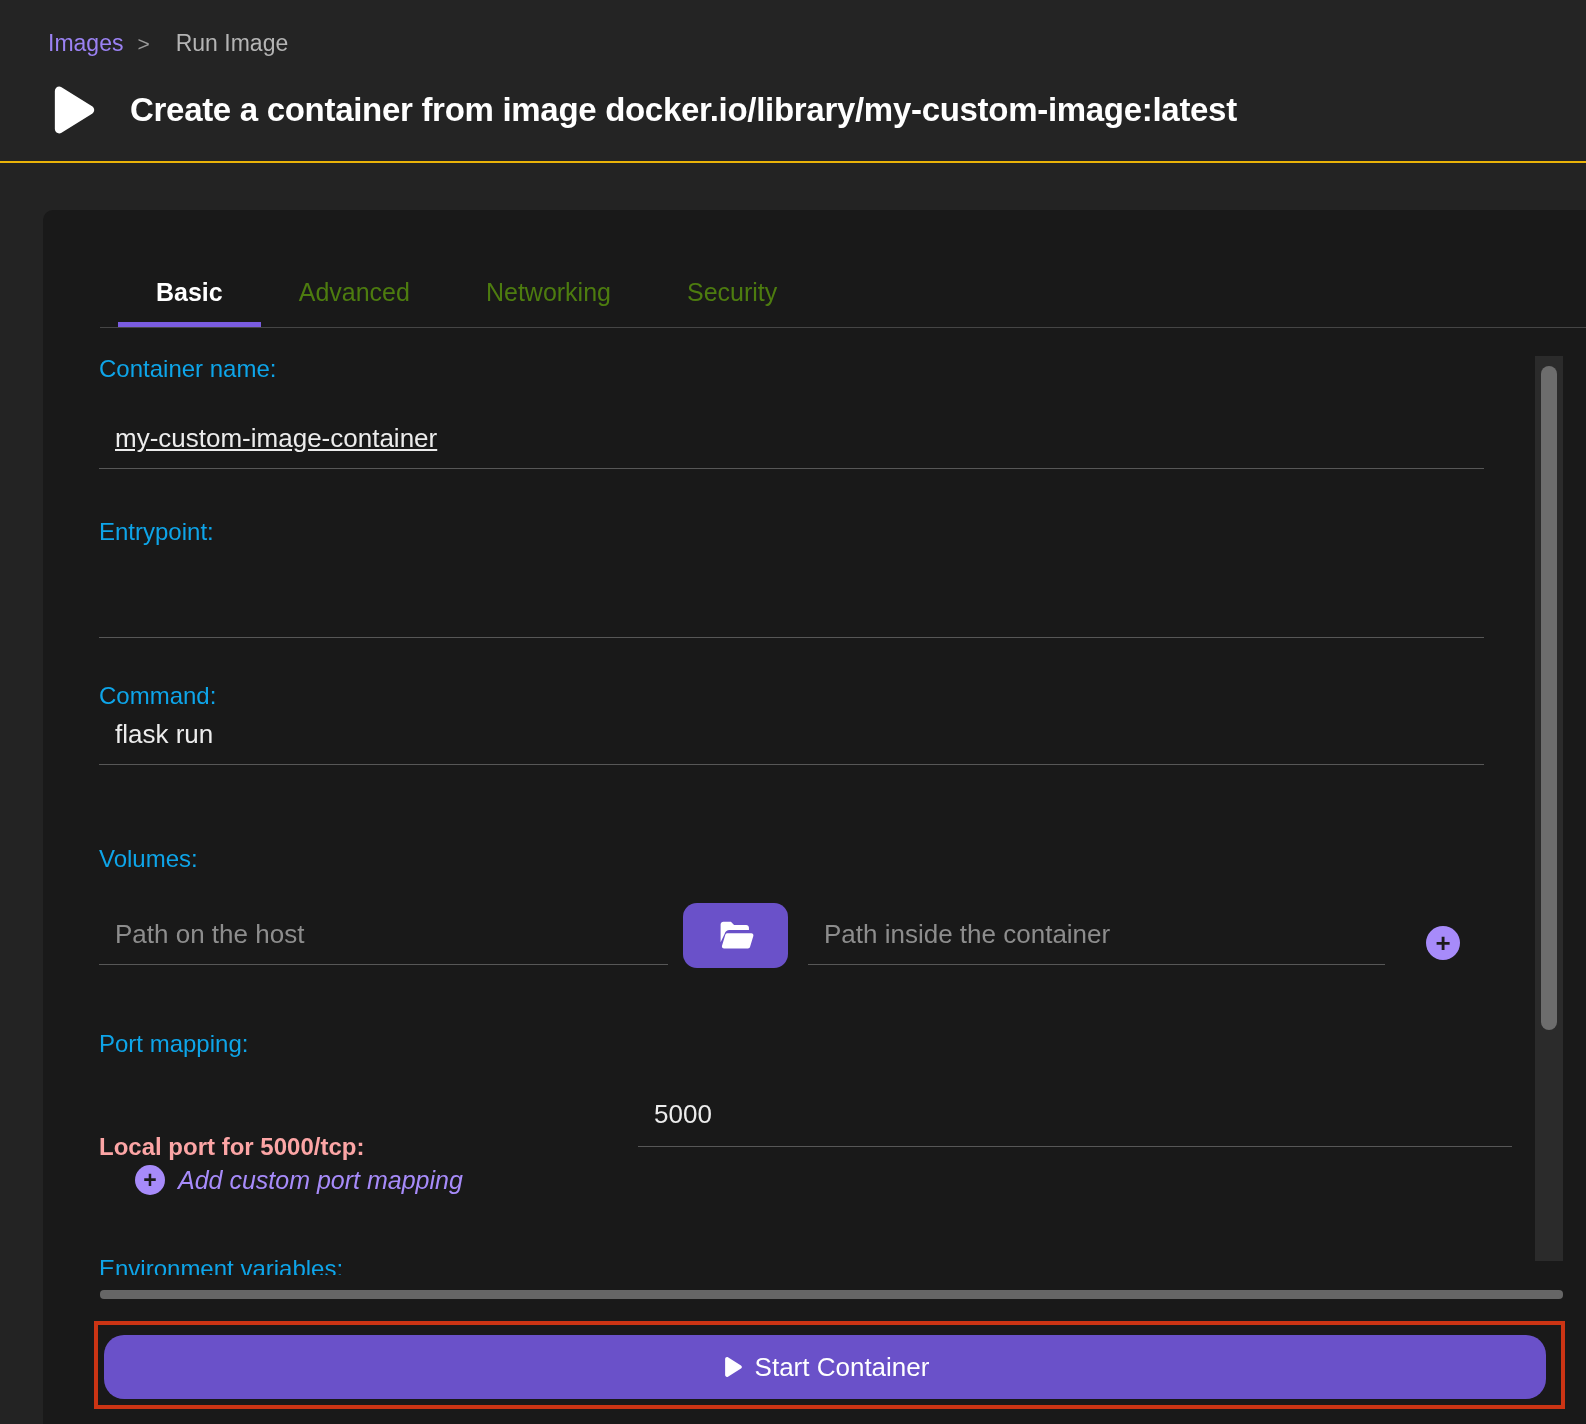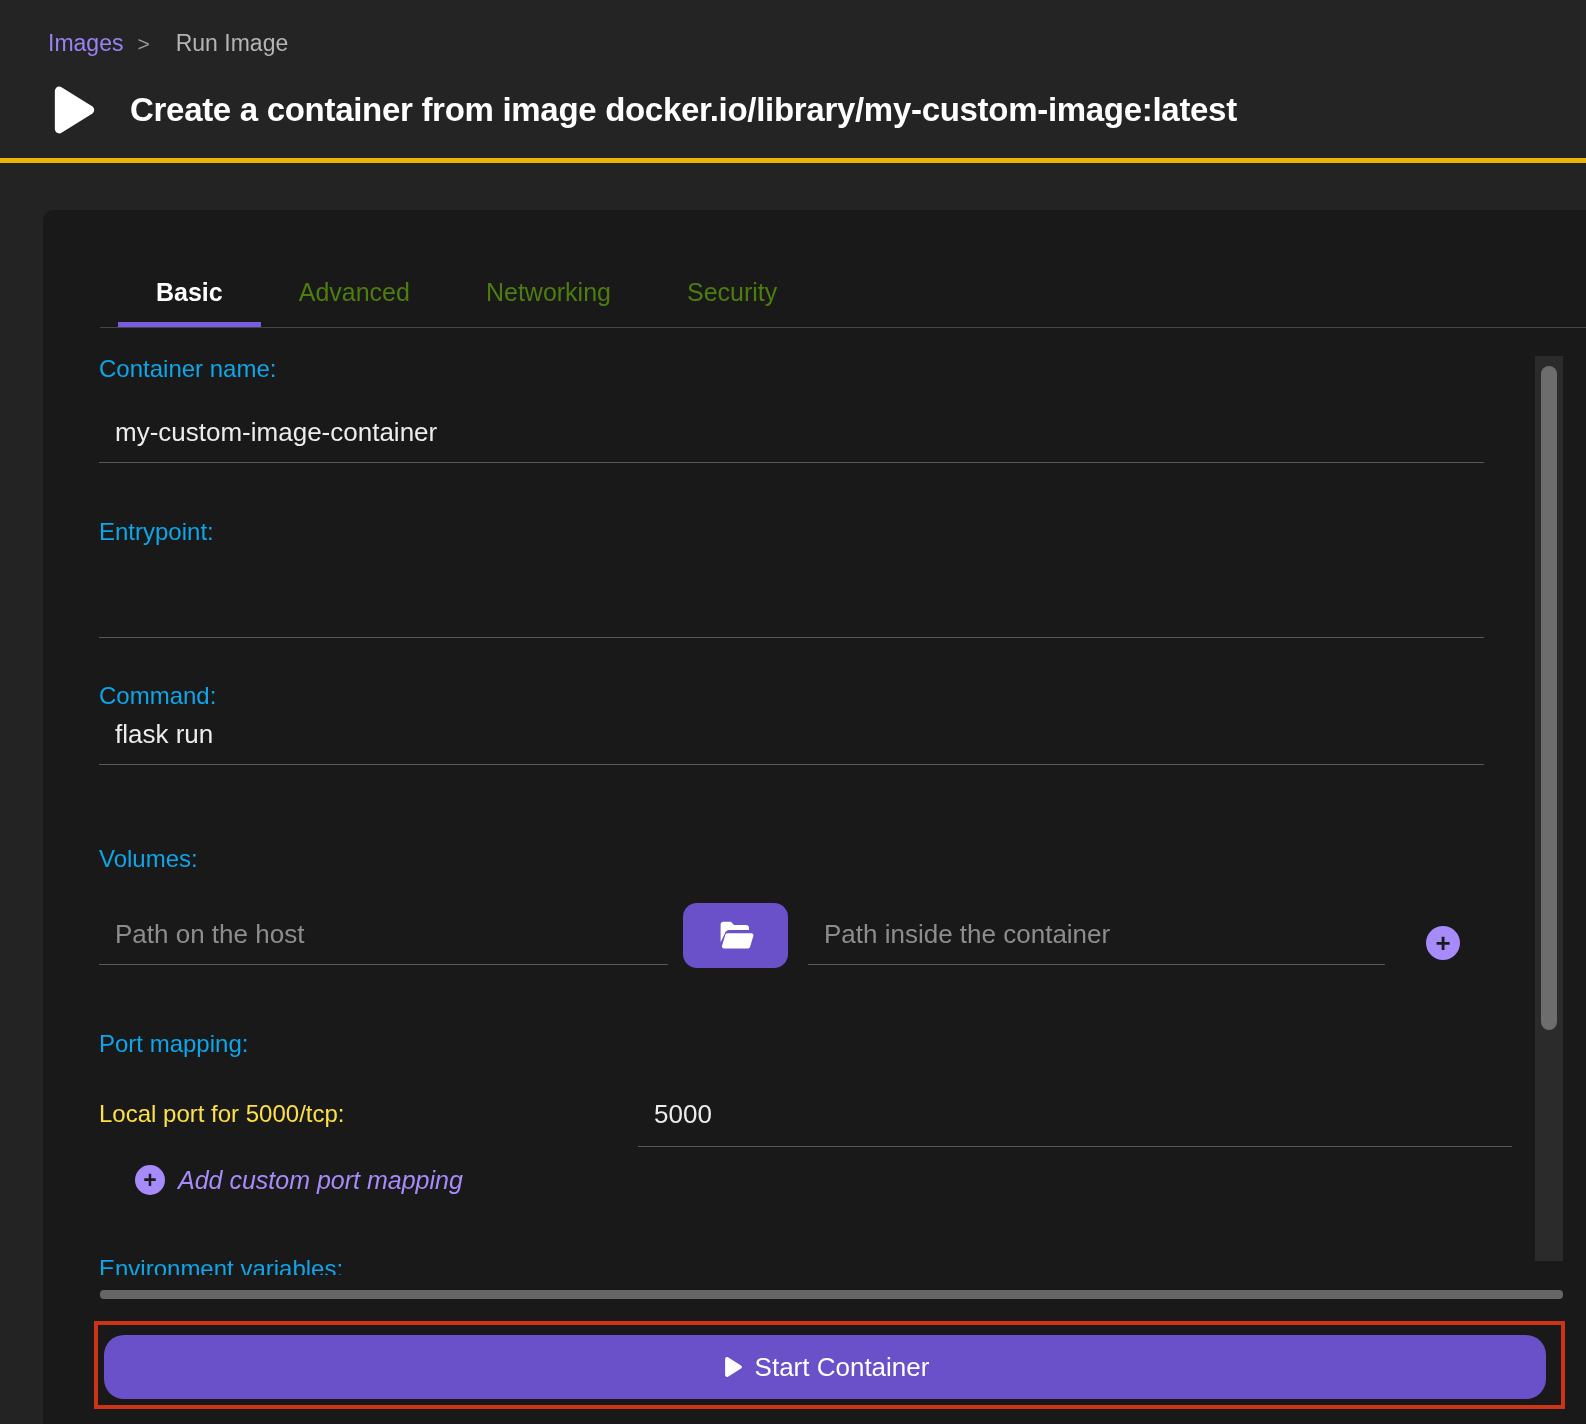--- a/index.html
+++ b/index.html
@@ -4,21 +4,21 @@
 <style>
   * { margin:0; padding:0; box-sizing:border-box; }
   html,body { background:#111; }
   .screen{
     position:relative; width:1586px; height:1424px; overflow:hidden;
     background:#232323; font-family:"Liberation Sans", sans-serif;
     color:#f0f0f0;
   }
   
   .header{ position:absolute; left:0; top:0; right:0; height:163px;
-    background:#242424; border-bottom:5px solid #eab308; }
+    background:#242424; border-bottom:2px solid #eab308; }
   .breadcrumb{ position:absolute; left:48px; top:30px; font-size:23px;
     display:flex; align-items:center; gap:14px; }
   .crumb-link{ color:#9b82f3; cursor:pointer; }
   .crumb-sep{ color:#9a9a9a; font-size:21px; }
   .crumb-current{ color:#b4b4b4;margin-left:12px; }
   .title-row{ position:absolute; left:45px; top:82px; display:flex; align-items:center; gap:33px; }
   .title-play{ width:52px; height:56px; display:block; }
   .page-title{ font-size:33px; font-weight:700; color:#fff; letter-spacing:-0.3px; }
 
   
@@ -28,21 +28,21 @@
   
   .tabs{ position:absolute; left:75px; top:52px; height:66px; display:flex; }
   .tab{ padding:0 38px; font-size:25px; color:#4d7c0f; display:flex;
     align-items:center; cursor:pointer; border-bottom:6px solid transparent; }
   .tab.active{ color:#ffffff; font-weight:600; border-bottom-color:#7a5ce0; }
   .tabs-divider{ position:absolute; left:57px; top:117px; width:1506px; height:1px;
     background:#454545; }
 
   
   .field-label{ position:absolute; left:56px; font-size:24px; font-weight:400; color:#0ea5e9; }
-  .field-label.regular{ font-weight:400; color:#fde047; }
+  .field-label.regular{ font-weight:700; color:#fca5a5;margin-top:33px; }
   .line-input{ position:absolute; background:transparent; border:none;
     border-bottom:1px solid #575757; color:#ececec; font-size:26px;
     font-family:"Liberation Sans", sans-serif; padding:0 0 0 16px; outline:none; }
   .line-input::placeholder{ color:#8d8d8d; opacity:1; }
 
   .folder-btn{ position:absolute; left:640px; top:693px; width:105px; height:65px;
     background:#6a51c9; border:none; border-radius:14px; cursor:pointer;
     display:flex; align-items:center; justify-content:center; }
   .plus-badge{ background:#a78bfa; border-radius:50%; color:#1b1b1b;
     display:flex; align-items:center; justify-content:center;
@@ -96,21 +96,21 @@
 
     <div class="tabs">
       <div class="tab active">Basic</div>
       <div class="tab">Advanced</div>
       <div class="tab">Networking</div>
       <div class="tab">Security</div>
     </div>
     <div class="tabs-divider"></div>
 
     <div class="field-label" style="top:145px;">Container name:</div>
-    <input class="line-input" style="left: 56px; top: 192px; width: 1385px; height: 61px;" value="my-custom-image-container">
+    <input class="line-input" style="left: 56px; top: 198px; width: 1385px; height: 61px; text-decoration: underline;" value="my-custom-image-container">
 
     <div class="field-label" style="top:308px;">Entrypoint:</div>
     <input class="line-input" style="left: 56px; top: 360px; width: 1385px; height: 68px;" value="">
 
     <div class="field-label" style="top:472px;">Command:</div>
     <input class="line-input" style="left: 56px; top: 494px; width: 1385px; height: 61px;" value="flask run">
 
     <div class="field-label" style="top:635px;">Volumes:</div>
     <input class="line-input" style="left: 56px; top: 694px; width: 569px; height: 61px;" placeholder="Path on the host">
     <button class="folder-btn">

